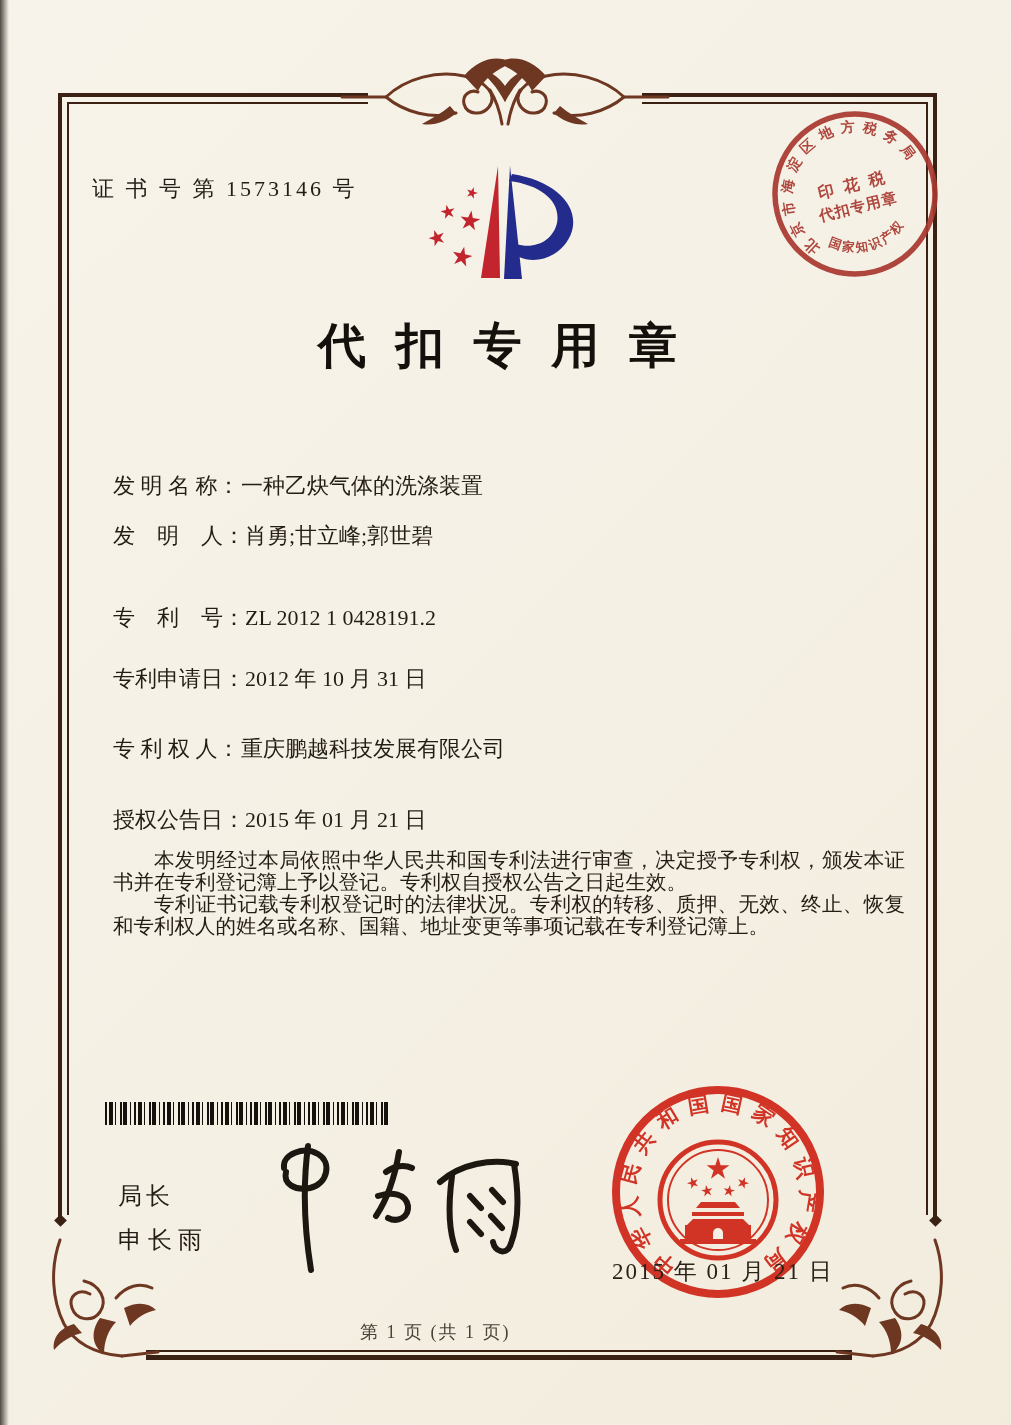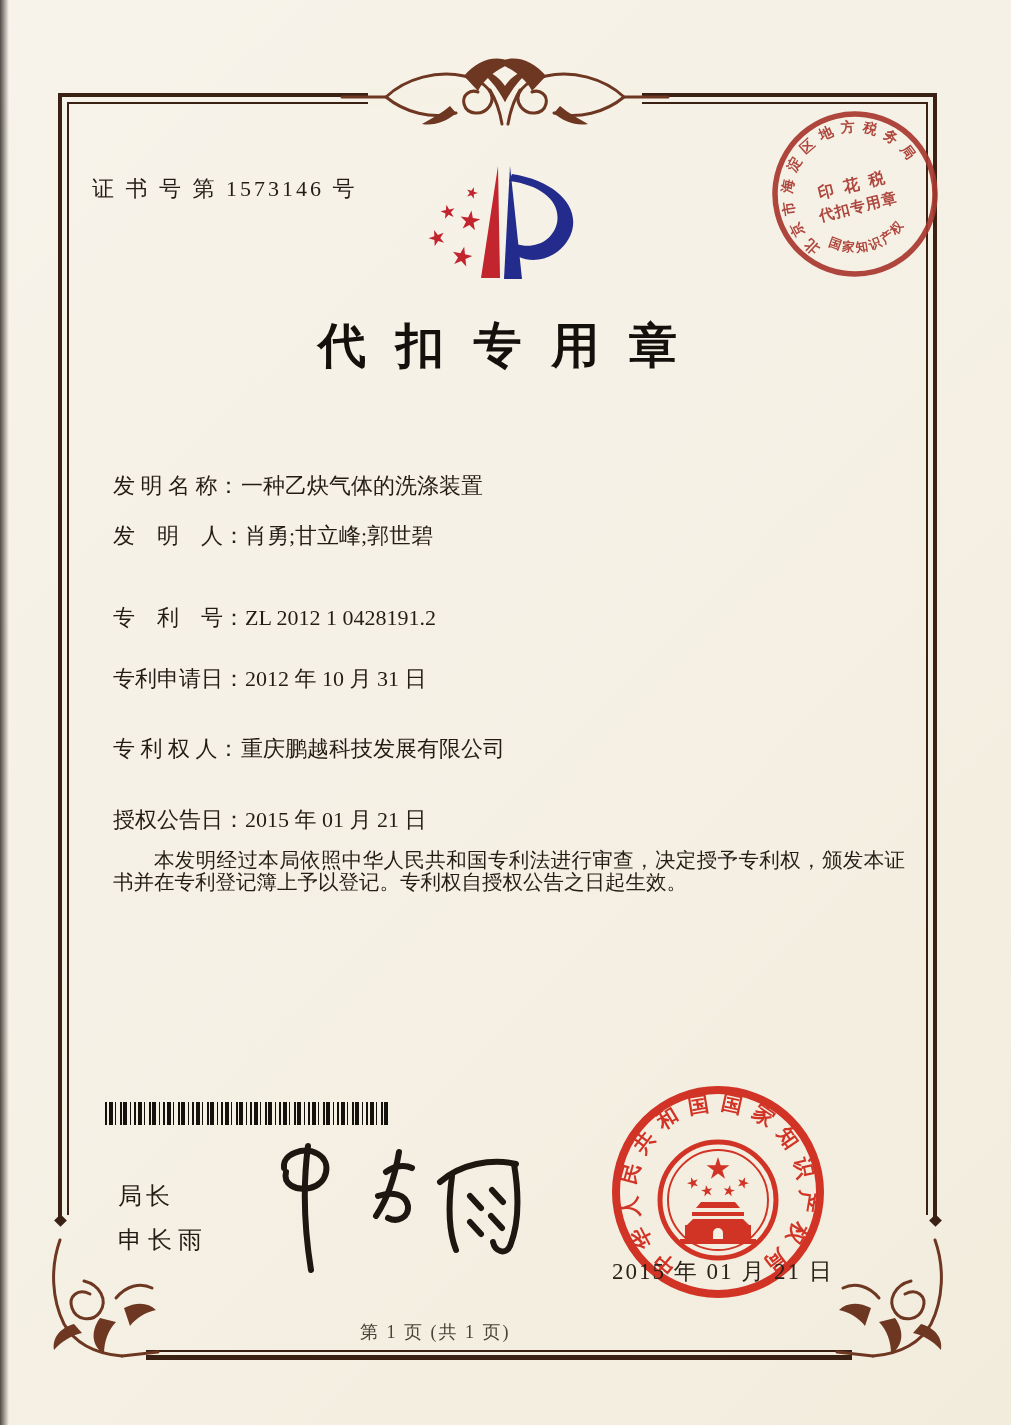--- a/index.html
+++ b/index.html
@@ -176,20 +176,21 @@
 
 <div class="abs field f0"><span class="lbl">发 明 名 称：</span><span>一种乙炔气体的洗涤装置</span></div>
 <div class="abs field f1"><span class="lbl">发　明　人：</span><span>肖勇;甘立峰;郭世碧</span></div>
 <div class="abs field f2"><span class="lbl">专　利　号：</span><span>ZL 2012 1 0428191.2</span></div>
 <div class="abs field f3"><span class="lbl">专利申请日：</span><span>2012 年 10 月 31 日</span></div>
 <div class="abs field f4"><span class="lbl">专 利 权 人：</span><span>重庆鹏越科技发展有限公司</span></div>
 <div class="abs field f5"><span class="lbl">授权公告日：</span><span>2015 年 01 月 21 日</span></div>
 
 <div class="abs body-text">
   <p>本发明经过本局依照中华人民共和国专利法进行审查，决定授予专利权，颁发本证书并在专利登记簿上予以登记。专利权自授权公告之日起生效。</p>
+  <p>专利证书记载专利权登记时的法律状况。专利权的转移、质押、无效、终止、恢复和专利权人的姓名或名称、国籍、地址变更等事项记载在专利登记簿上。</p>
 </div>
 
 <div class="abs barcode"></div>
 
 <div class="abs role">局长</div>
 <div class="abs name">申长雨</div>
 
 <div class="abs" style="left:262px;top:1132px;">
   <svg width="280" height="145" viewBox="0 0 280 145">
     <g stroke="#1c1711" stroke-width="6" fill="none" stroke-linecap="round" stroke-linejoin="round">

